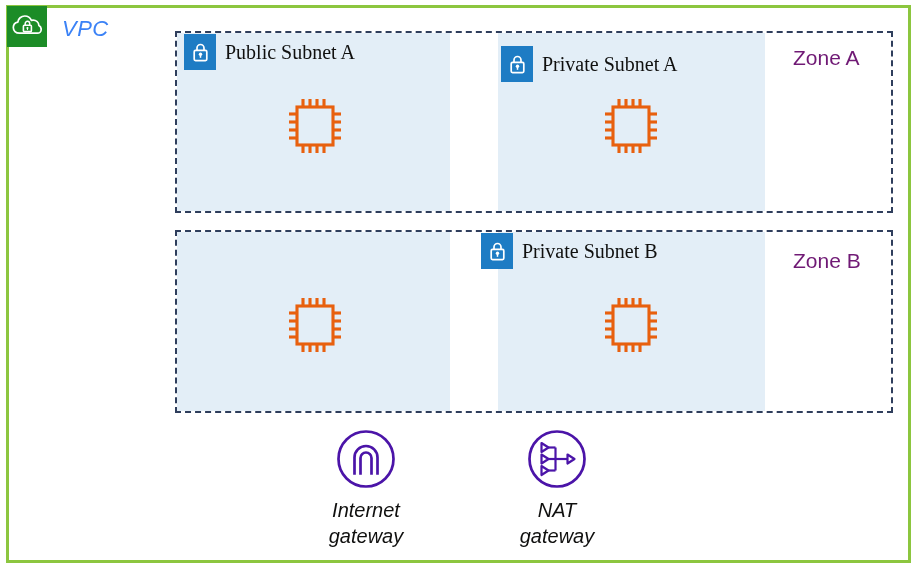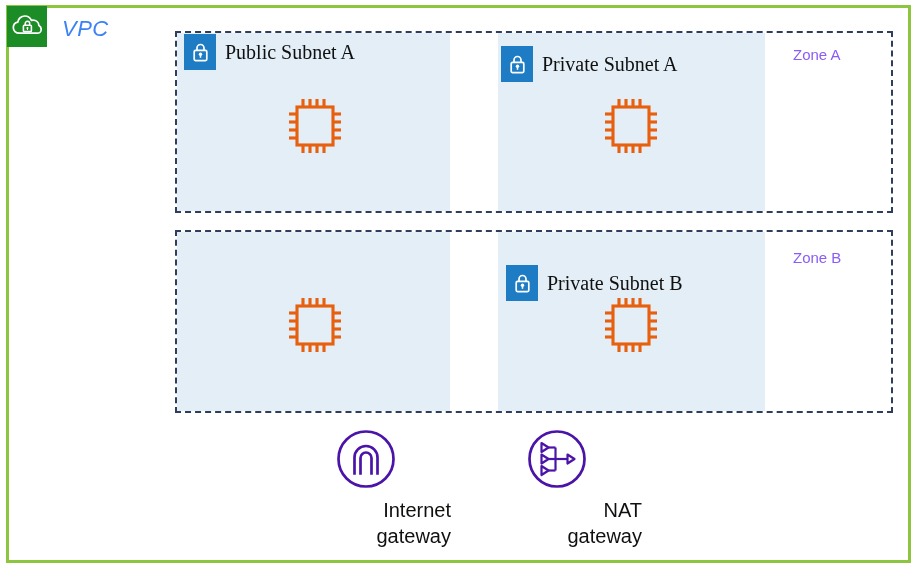--- a/index.html
+++ b/index.html
@@ -56,22 +56,22 @@
     position: absolute;
     border: 2px dashed #2F3E5C;
     box-sizing: border-box;
     background: transparent;
   }
   #zone-a-box { left: 175px; top: 31px; width: 718px; height: 182px; }
   #zone-b-box { left: 175px; top: 230px; width: 718px; height: 183px; }
 
   .zone-label {
     position: absolute;
-    font-size: 15px;
-    color: #8b5cf6;
+    font-size: 21px;
+    color: #701a75;
     white-space: nowrap;
   }
   #zone-a-label { left: 793px; top: 46px; }
   #zone-b-label { left: 793px; top: 249px; }
 
   
   .subnet-panel {
     position: absolute;
     background: #E3EEF7;
   }
@@ -83,21 +83,21 @@
   
   .subnet-head {
     position: absolute;
     display: flex;
     align-items: center;
     gap: 9px;
   }
   #head-pub-a { left: 184px; top: 34px; }
   #head-priv-a { left: 501px; top: 34px; margin-top: 12px; }
   #head-pub-b { left: 184px; top: 233px; }
-  #head-priv-b { left: 506px; top: 233px; margin-top: 32px; }
+  #head-priv-b { left: 481px; top: 233px; }
 
   .subnet-icon {
     width: 32px;
     height: 36px;
     background: #1E7CC4;
     display: flex;
     align-items: center;
     justify-content: center;
     flex: none;
   }
@@ -116,21 +116,22 @@
   }
   #ec2-pub-a { left: 285px; top: 94px; }
   #ec2-priv-a { left: 601px; top: 94px; }
   #ec2-pub-b { left: 285px; top: 293px; }
   #ec2-priv-b { left: 601px; top: 293px; }
 
   
   .gateway {
     position: absolute;
     width: 170px;
-    text-align: right;
+    text-align: center;
+    font-style: italic;
   }
   #gw-internet { left: 281px; top: 428px; }
   #gw-nat { left: 472px; top: 428px; }
 
   .gateway-icon {
     width: 62px;
     height: 62px;
     margin: 0 auto;
     display: block;
   }

